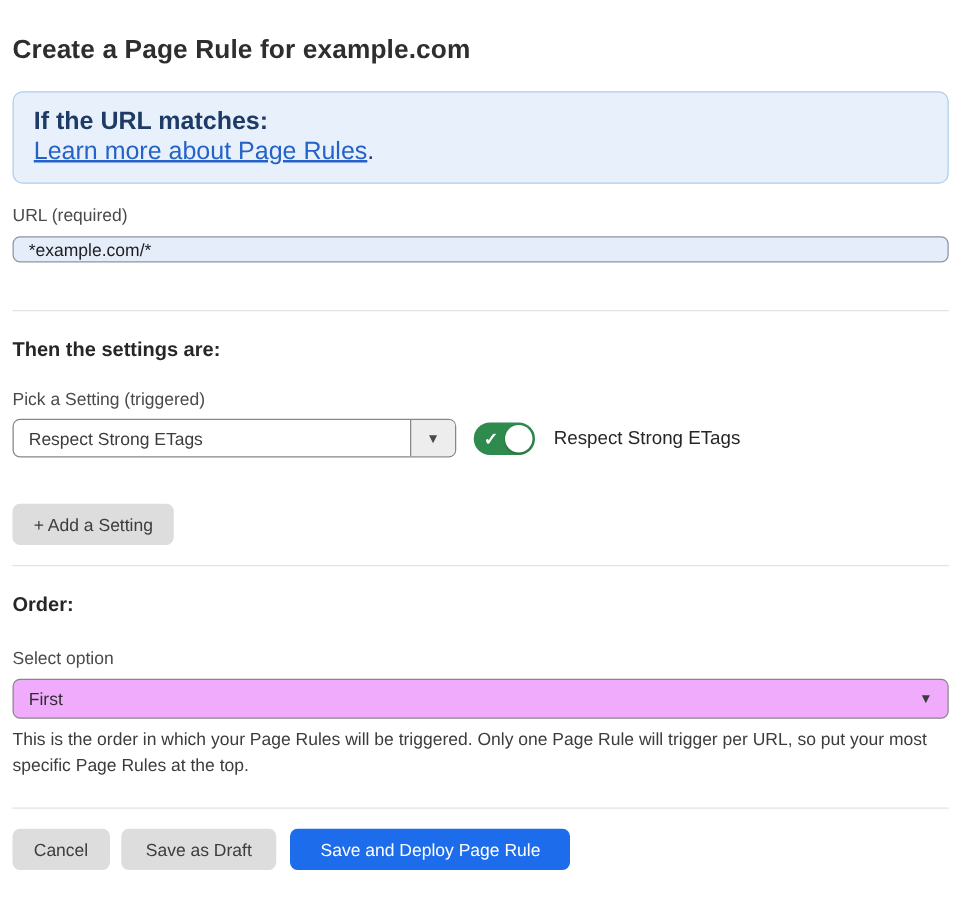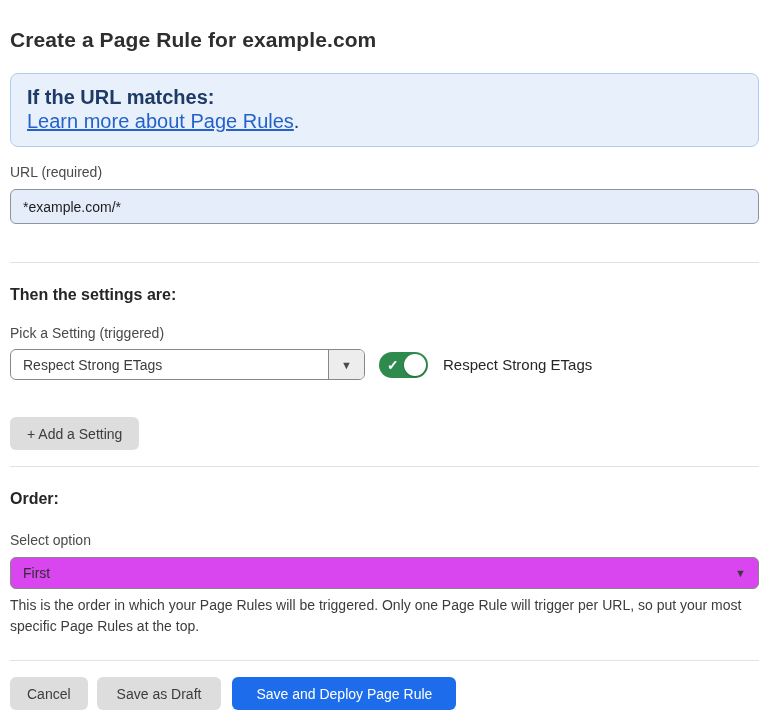--- a/index.html
+++ b/index.html
@@ -42,21 +42,21 @@
   }
   .field-label {
     font-size: 14px;
     color: #4a4a4a;
     margin-top: 17px;
     margin-bottom: 9px;
   }
   .url-input {
     display: block;
     width: 749px;
-    height: 35px;
+    height: 21px;
     background: #e5edfa;
     border: 1px solid #8c94a2;
     border-radius: 6px;
     padding: 0 12px;
     font-family: "Liberation Sans", sans-serif;
     font-size: 14px;
     color: #1d1d1d;
     outline: none;
   }
   .divider {
@@ -152,21 +152,21 @@
     font-size: 14px;
     color: #3c3c3c;
     background: #dddddd;
     cursor: pointer;
     padding: 16px 17px;
   }
   .add-setting-btn { margin-top: 37px; }
   .order-select {
     width: 749px;
     height: 32px;
-    background: #d946ef;
+    background: #f0abfc;
     border: 1px solid #878787;
     border-radius: 6px;
     display: flex;
     align-items: center;
     cursor: pointer;
     padding: 0 12px;
   }
   .order-select .sel-value {
     flex: 1;
     font-size: 14px;

